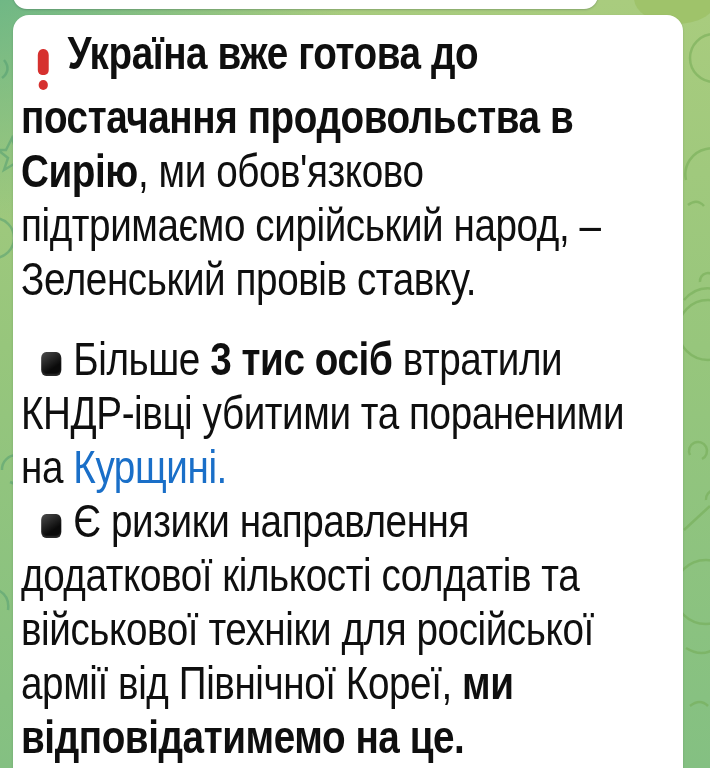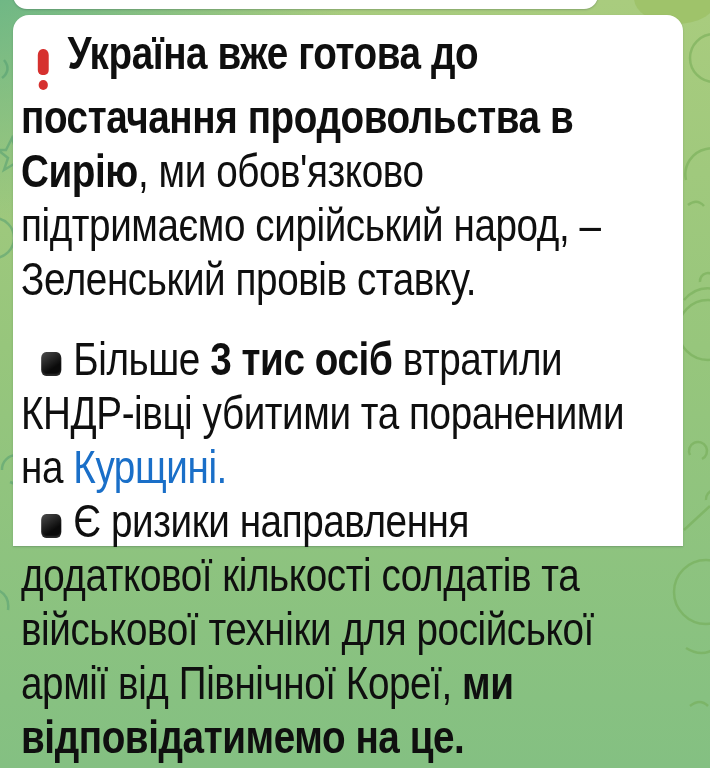--- a/index.html
+++ b/index.html
@@ -6,21 +6,21 @@
   body{
     width:710px;height:768px;overflow:hidden;position:relative;
     font-family:"Liberation Sans",sans-serif;
     background:
       radial-gradient(130% 80% at -5% -5%, rgba(96,178,135,.95) 0%, rgba(96,178,135,0) 42%),
       linear-gradient(to bottom, #a9cc7e 0%, #97c67c 45%, #84c082 100%);
   }
   svg.doodles{position:absolute;left:0;top:0;z-index:0;}
   .bubble{position:absolute;background:#ffffff;box-shadow:0 1px 2px rgba(16,35,47,.22);z-index:1;}
   .bubble.prev{left:13px;top:-11px;width:585px;height:20px;border-radius:0 0 14px 14px;}
-  .bubble.main{left:13px;top:15px;width:670px;height:531px;border-radius:16px 16px 0 0;}
+  .bubble.main{left:13px;top:15px;width:670px;height:753px;border-radius:16px 16px 0 0;}
   .msg{
     position:absolute;left:8px;top:11px;width:786px;
     transform:scaleX(.84);transform-origin:0 0;
     font-size:46px;line-height:54px;letter-spacing:-.5px;color:#0f0f0f;
   }
   .para{white-space:pre-wrap;}
   .b{font-weight:bold;}
   .link{text-decoration:none;cursor:pointer;}
   .excl{
     display:inline-flex;flex-direction:column;align-items:center;justify-content:flex-end;

